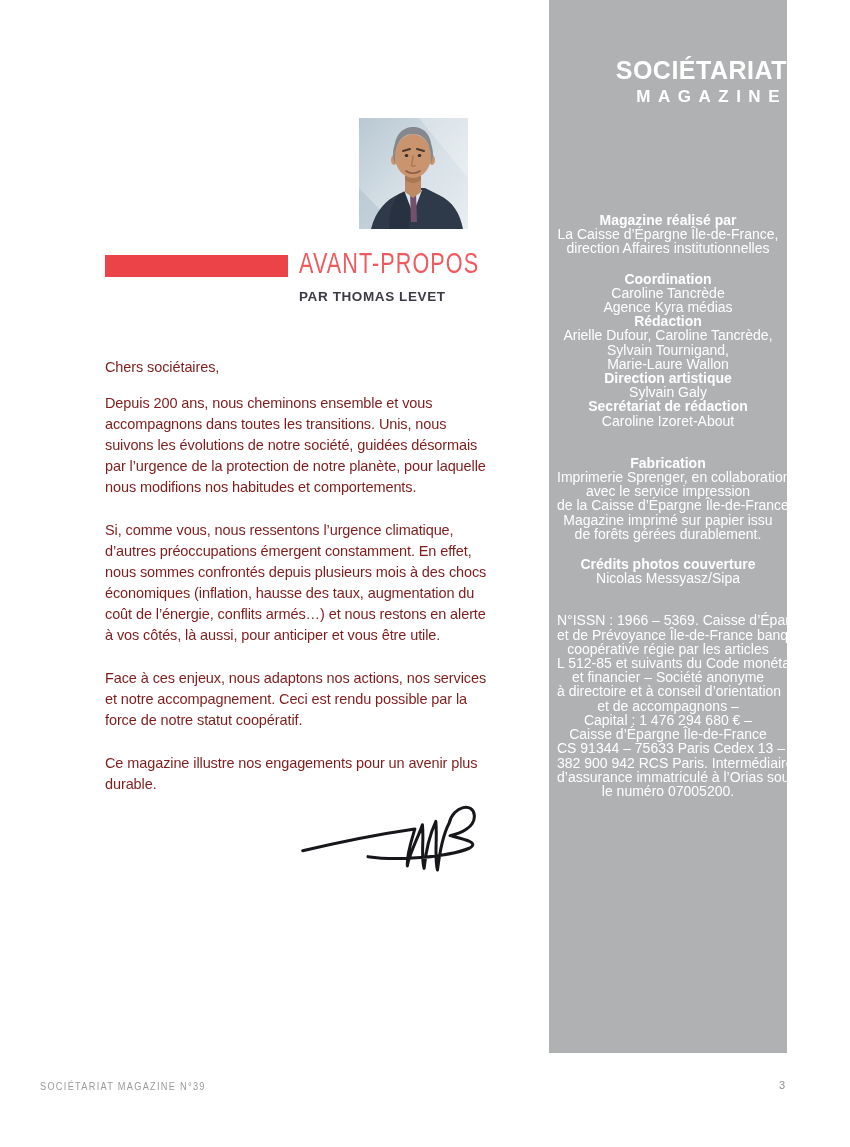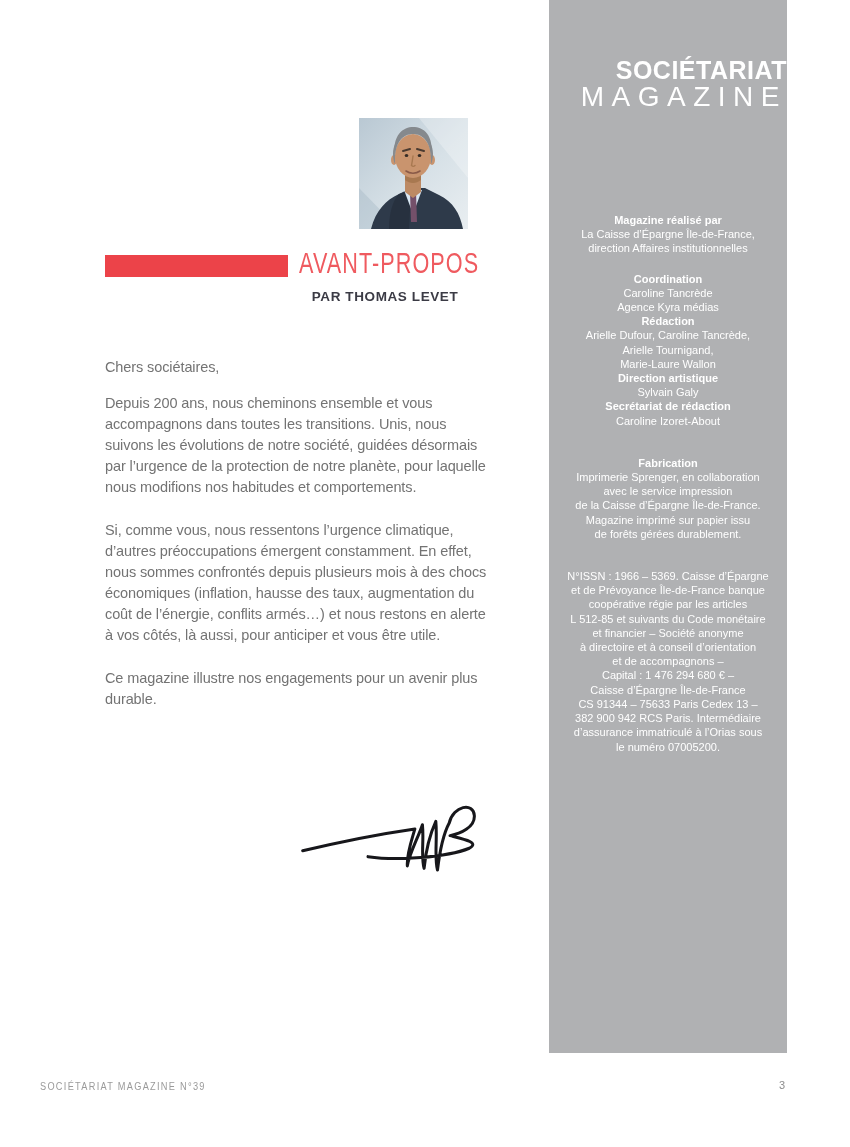--- a/index.html
+++ b/index.html
@@ -36,36 +36,36 @@
     letter-spacing: 1.5px;
     color: #ef5a5f;
     transform: scaleX(0.72);
     transform-origin: left top;
     white-space: nowrap;
   }
   .byline {
     position: absolute;
     left: 299px; top: 289px;
     width: 172px;
-    text-align: center;
+    text-align: left;
     font-size: 13.5px;
     font-weight: 700;
     letter-spacing: 0.6px;
     color: #3b3b45;
   }
 
   
   .body-text {
     position: absolute;
     left: 105px; top: 357px;
     width: 392px;
     font-size: 14.5px;
     line-height: 21px;
     letter-spacing: -0.1px;
-    color: #737373;
+    color: #7f1d1d;
   }
   .body-text p { margin: 0 0 22px 0; }
   .body-text p:first-child { margin-bottom: 15px; }
 
   
   .signature {
     position: absolute;
     left: 296px; top: 797px;
     width: 180px; height: 84px;
   }
@@ -83,31 +83,31 @@
     top: 57px; left: 0; right: 0;
     text-align: right;
   }
   .logo-line1 {
     font-size: 25px;
     font-weight: 800;
     letter-spacing: 0.5px;
     line-height: 26px;
   }
   .logo-line2 {
-    font-size: 28px;
-    font-weight: 400;
+    font-size: 17px;
+    font-weight: 700;
     letter-spacing: 7.5px;
     padding-left: 24px;
     line-height: 27px;
   }
   .credits {
     position: absolute;
     top: 213px; left: 8px; right: 8px;
     text-align: center;
-    font-size: 11px;
+    font-size: 14px;
     line-height: 14.2px;
   }
   .credits-group { margin-bottom: 16px; }
   .credits-group.gap-l { margin-top: 28px; }
   .credit-line { white-space: nowrap; }
   .credit-line.bold { font-weight: 700; }
 
   
   .footer-left {
     position: absolute;
@@ -171,20 +171,21 @@
   </svg>
 
   <div class="red-bar"></div>
   <div class="kicker-title">AVANT-PROPOS</div>
   <div class="byline">PAR THOMAS LEVET</div>
 
   <div class="body-text">
       <p>Chers sociétaires,</p>
       <p>Depuis 200 ans, nous cheminons ensemble et vous accompagnons dans toutes les transitions. Unis, nous suivons les évolutions de notre société, guidées désormais par l’urgence de la protection de notre planète, pour laquelle nous modifions nos habitudes et comportements.</p>
       <p>Si, comme vous, nous ressentons l’urgence climatique, d’autres préoccupations émergent constamment. En effet, nous sommes confrontés depuis plusieurs mois à des chocs économiques (inflation, hausse des taux, augmentation du coût de l’énergie, conflits armés…) et nous restons en alerte à vos côtés, là aussi, pour anticiper et vous être utile.</p>
+      <p>Face à ces enjeux, nous adaptons nos actions, nos services et notre accompagnement. Ceci est rendu possible par la force de notre statut coopératif.</p>
       <p>Ce magazine illustre nos engagements pour un avenir plus durable.</p>
     </div>
 
   <svg class="signature" viewBox="0 0 215 100" preserveAspectRatio="none" xmlns="http://www.w3.org/2000/svg" aria-hidden="true">
     <path d="M8,64 C50,54 100,44 142,38
              C138,52 132,68 133,82
              C135,68 146,48 151,33
              C153,52 149,70 153,85
              C155,65 161,42 167,29
              C169,50 165,72 169,87
@@ -205,34 +206,38 @@
           <div class="credit-line bold">Magazine réalisé par</div>
           <div class="credit-line">La Caisse d’Épargne Île-de-France,</div>
           <div class="credit-line">direction Affaires institutionnelles</div>
         </div>
         <div class="credits-group">
           <div class="credit-line bold">Coordination</div>
           <div class="credit-line">Caroline Tancrède</div>
           <div class="credit-line">Agence Kyra médias</div>
           <div class="credit-line bold">Rédaction</div>
           <div class="credit-line">Arielle Dufour, Caroline Tancrède,</div>
-          <div class="credit-line">Arielle Tournigand,</div>
+          <div class="credit-line">Sylvain Tournigand,</div>
           <div class="credit-line">Marie-Laure Wallon</div>
           <div class="credit-line bold">Direction artistique</div>
           <div class="credit-line">Sylvain Galy</div>
           <div class="credit-line bold">Secrétariat de rédaction</div>
           <div class="credit-line">Caroline Izoret-About</div>
         </div>
         <div class="credits-group gap-l">
           <div class="credit-line bold">Fabrication</div>
           <div class="credit-line">Imprimerie Sprenger, en collaboration</div>
           <div class="credit-line">avec le service impression</div>
           <div class="credit-line">de la Caisse d’Épargne Île-de-France.</div>
           <div class="credit-line">Magazine imprimé sur papier issu</div>
           <div class="credit-line">de forêts gérées durablement.</div>
+        </div>
+        <div class="credits-group">
+          <div class="credit-line bold">Crédits photos couverture</div>
+          <div class="credit-line">Nicolas Messyasz/Sipa</div>
         </div>
         <div class="credits-group gap-l">
           <div class="credit-line">N°ISSN : 1966 – 5369. Caisse d’Épargne</div>
           <div class="credit-line">et de Prévoyance Île-de-France banque</div>
           <div class="credit-line">coopérative régie par les articles</div>
           <div class="credit-line">L 512-85 et suivants du Code monétaire</div>
           <div class="credit-line">et financier – Société anonyme</div>
           <div class="credit-line">à directoire et à conseil d’orientation</div>
           <div class="credit-line">et de accompagnons –</div>
           <div class="credit-line">Capital : 1 476 294 680 € –</div>

